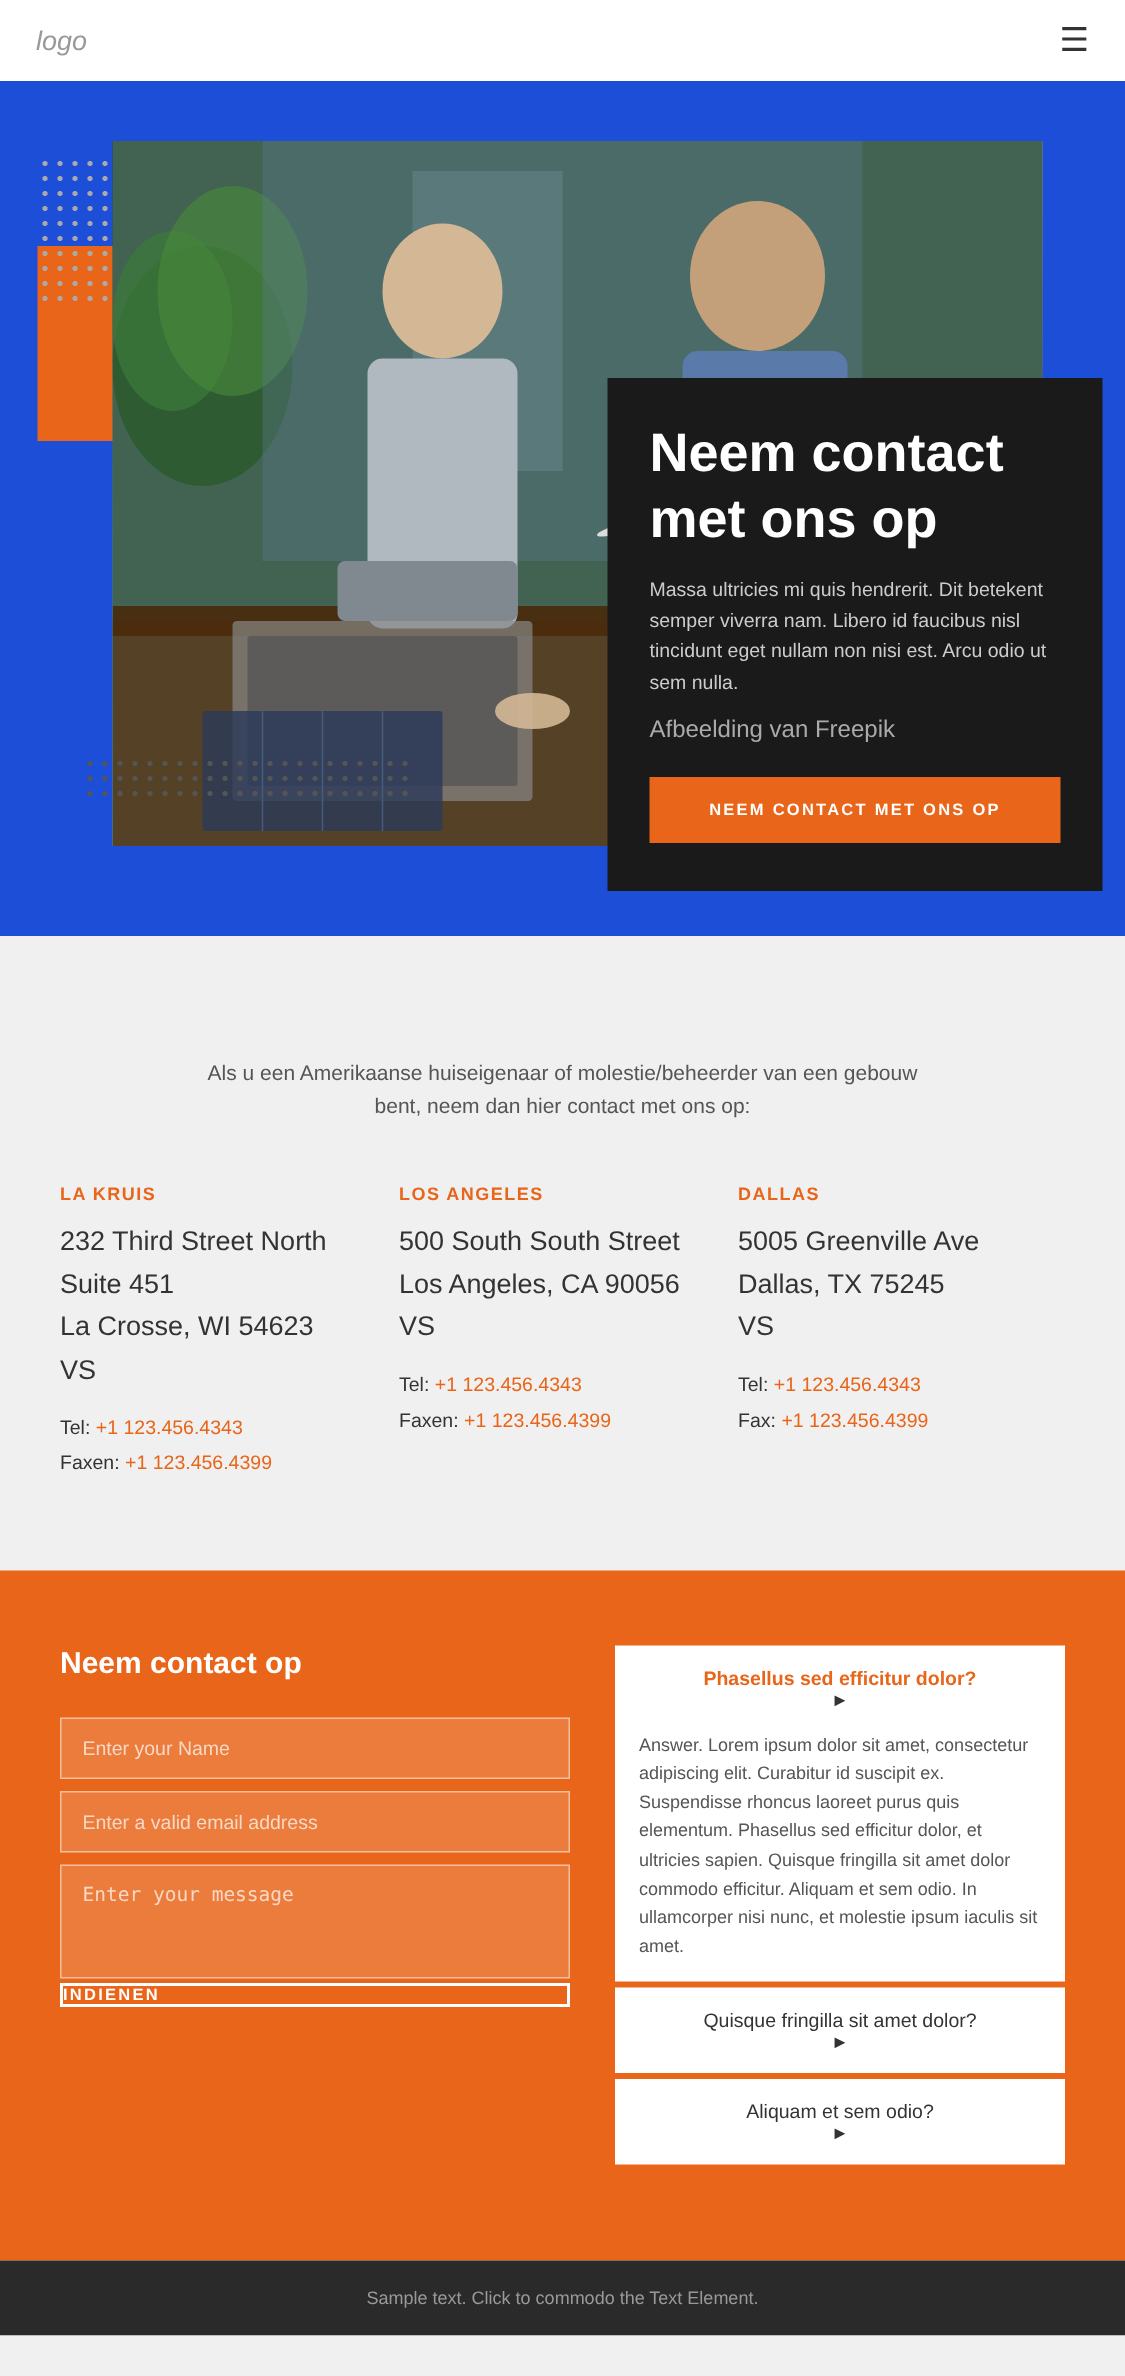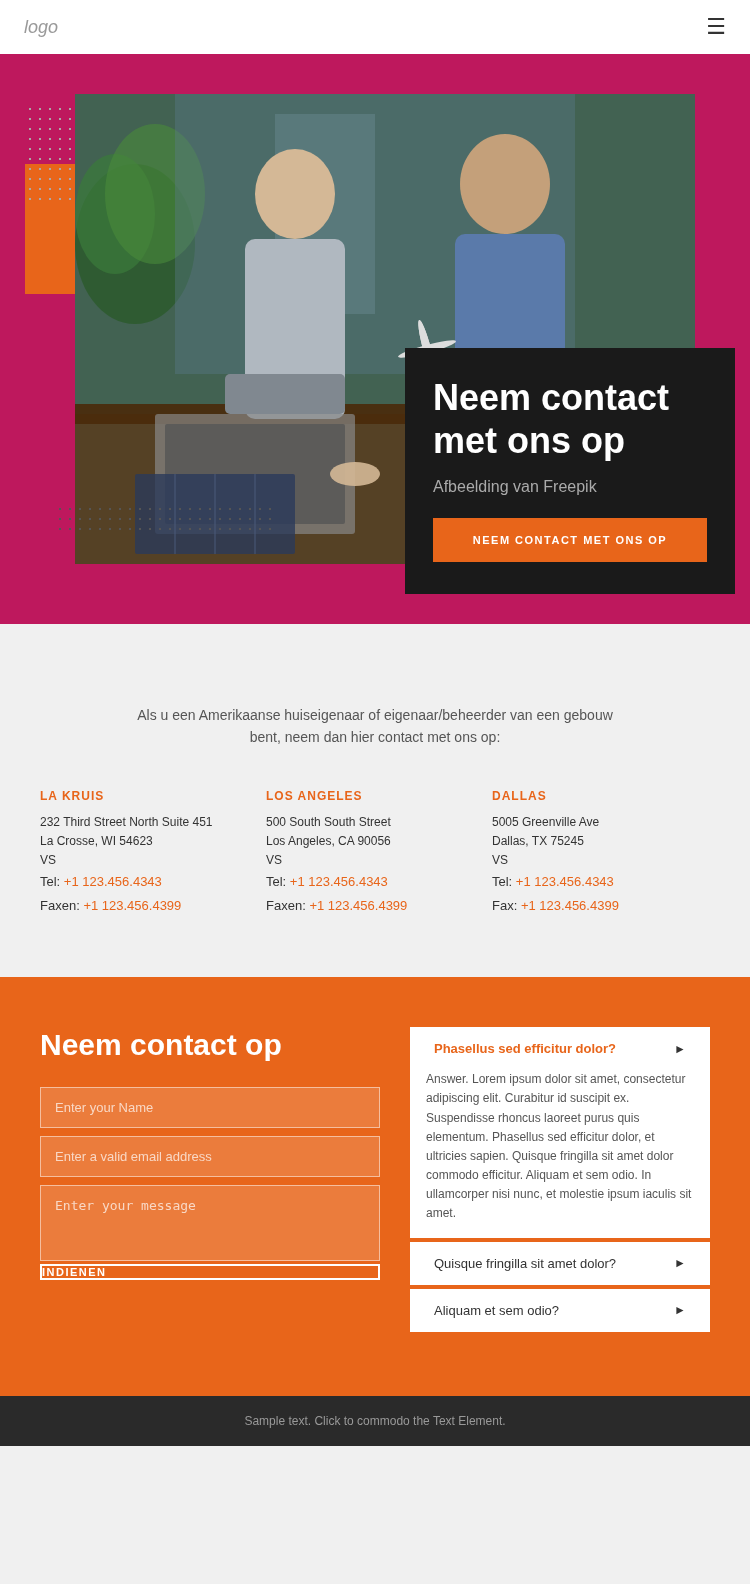--- a/index.html
+++ b/index.html
@@ -11,21 +11,21 @@
       display: flex;
       justify-content: space-between;
       align-items: center;
       padding: 14px 24px;
     }
     .navbar-logo { font-size: 18px; color: #999; font-style: italic; }
     .navbar-menu { font-size: 22px; color: #333; cursor: pointer; }
 
     
     .hero-section {
-      background: #be185d;
+      background: #1d4ed8;
       padding: 40px 30px 60px 30px;
       position: relative;
     }
     .hero-inner {
       position: relative;
       max-width: 680px;
       margin: 0 auto;
     }
     
     .dot-grid-tl {
@@ -167,24 +167,24 @@
     }
     .office-card { }
     .office-city {
       font-size: 12px;
       font-weight: 700;
       letter-spacing: 1px;
       color: #E8651A;
       margin-bottom: 10px;
     }
     .office-address {
-      font-size: 12px;
+      font-size: 18px;
       color: #333;
       line-height: 1.6;
-      margin-bottom: 0;
+      margin-bottom: 12px;
     }
     .office-contact {
       font-size: 13px;
       color: #333;
       line-height: 1.8;
     }
     .office-contact span.label { color: #333; }
     .office-contact span.phone { color: #E8651A; }
 
     
@@ -192,21 +192,21 @@
       background: #E8651A;
       padding: 50px 40px 60px 40px;
       display: flex;
       gap: 30px;
       align-items: flex-start;
     }
     .contact-form-col {
       flex: 1;
     }
     .contact-title {
-      font-size: 30px;
+      font-size: 20px;
       font-weight: 700;
       color: #fff;
       margin-bottom: 24px;
       line-height: 1.2;
     }
     .form-input {
       display: block;
       width: 100%;
       background: rgba(255,255,255,0.15);
       border: 1px solid rgba(255,255,255,0.5);
@@ -250,22 +250,23 @@
       width: 300px;
     }
     .faq-item {
       background: #fff;
       margin-bottom: 4px;
     }
     .faq-question {
       display: flex;
       justify-content: space-between;
       align-items: center;
-      padding: 14px 24px;
+      padding: 14px 12px;
       cursor: pointer;
+      flex-direction: column;
     }
     .faq-question-text {
       font-size: 13px;
       font-weight: 600;
       color: #E8651A;
     }
     .faq-arrow {
       font-size: 12px;
       color: #333;
     }
@@ -344,33 +345,34 @@
 
         <ellipse cx="280" cy="380" rx="25" ry="12" fill="#d4b896" opacity="0.9"></ellipse>
         <ellipse cx="420" cy="370" rx="20" ry="10" fill="#c4a07a" opacity="0.9"></ellipse>
 
         <rect x="490" y="300" width="20" height="14" fill="#8a9a6a" rx="2"></rect>
       </svg>
     </div>
 
     <div class="hero-text-box">
       <h1 class="hero-title">Neem contact met ons op</h1>
+      <p class="hero-desc">Massa ultricies mi quis hendrerit. Dit betekent semper viverra nam. Libero id faucibus nisl tincidunt eget nullam non nisi est. Arcu odio ut sem nulla.</p>
       <p class="hero-credit">
         <span>Afbeelding van Freepik</span>
       </p>
       <button class="hero-btn">NEEM CONTACT MET ONS OP</button>
     </div>
 
     <div class="dot-grid-bl"></div>
     <div class="orange-rect-br"></div>
   </div>
 </section>
 
 <section class="offices-section">
-  <p class="offices-desc">Als u een Amerikaanse huiseigenaar of eigenaar/beheerder van een gebouw bent, neem dan hier contact met ons op:</p>
+  <p class="offices-desc">Als u een Amerikaanse huiseigenaar of molestie/beheerder van een gebouw bent, neem dan hier contact met ons op:</p>
 
   <div class="offices-grid">
 
     <div class="office-card">
       <div class="office-city">LA KRUIS</div>
       <div class="office-address">
         232 Third Street North Suite 451<br>La Crosse, WI 54623<br>VS
       </div>
       <div class="office-contact">
         <span class="label">Tel:</span> <span class="phone">+1 123.456.4343</span><br>

